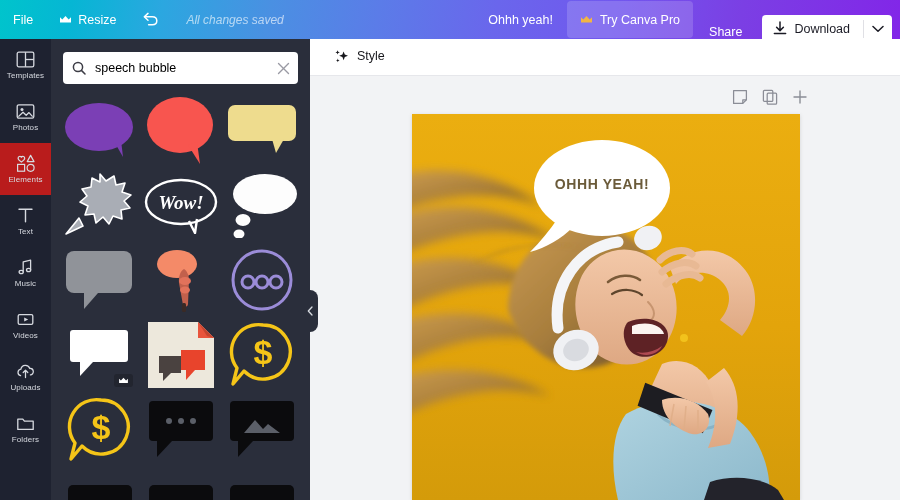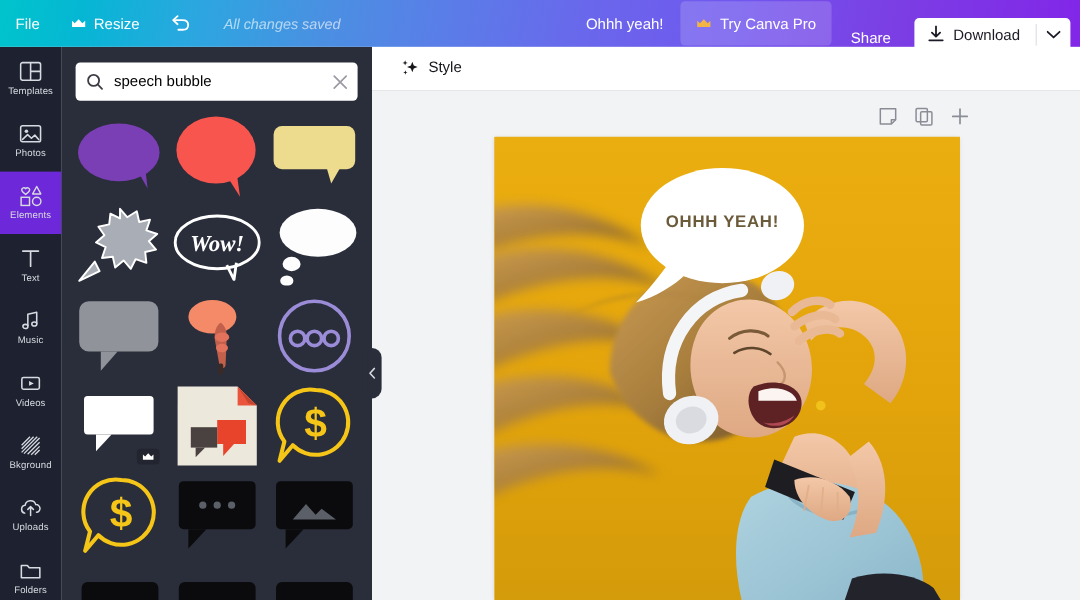--- a/index.html
+++ b/index.html
@@ -81,21 +81,21 @@
     z-index: 30;
   }
   .rail-item {
     width: 51px; height: 52px;
     display: flex; flex-direction: column;
     align-items: center; justify-content: center;
     gap: 3px; cursor: pointer;
     color: #D7DAE0;
     text-align: right;
   }
-  .rail-item.active { background: #6d28d9; }
+  .rail-item.active { background: #b91c1c; }
   .rail-label { font-size: 8px; letter-spacing: .1px; line-height: 1; }
 
   
   .panel {
     position: absolute; top: 39px; left: 51px;
     width: 259px; height: 461px;
     background: #2A2E3B;
     z-index: 25;
   }
   .search-wrap { padding: 13px 12px 9px 12px; }
@@ -324,36 +324,20 @@
     <div class="rail-item">
       <span class="icn">
         <svg width="19" height="19" viewBox="0 0 19 19">
             <rect x="2.2" y="4.6" width="14.6" height="9.8" rx="1.4" stroke="#D7DAE0" stroke-width="1.3" fill="none"></rect>
             <path d="M8.2 7.6l4 1.9-4 1.9z" fill="#D7DAE0"></path>
           </svg>
       </span>
       <span class="rail-label">Videos</span>
     </div>
 
-    <div class="rail-item">
-      <span class="icn">
-        <svg width="19" height="19" viewBox="0 0 19 19">
-          <g stroke="#D7DAE0" stroke-width="1.1">
-            <line x1="2" y1="9" x2="9" y2="2"></line>
-              <line x1="2" y1="12" x2="12" y2="2"></line>
-            <line x1="2" y1="15" x2="15" y2="2"></line>
-              <line x1="4" y1="16" x2="17" y2="3"></line>
-            <line x1="7" y1="16.5" x2="17" y2="6.5"></line>
-              <line x1="10" y1="17" x2="17" y2="10"></line>
-            <line x1="13" y1="17" x2="17" y2="13"></line>
-          </g>
-        </svg>
-      </span>
-      <span class="rail-label">Bkground</span>
-    </div>
 
     <div class="rail-item">
       <span class="icn">
         <svg width="19" height="19" viewBox="0 0 19 19">
           <path d="M4.6 13.6a3.3 3.3 0 01.3-6.5 4.6 4.6 0 018.9-.6 3.2 3.2 0 01.6 6.4" stroke="#D7DAE0" stroke-width="1.25" fill="none" stroke-linecap="round"></path>
           <path d="M9.5 15.6V8.4M7.2 10.5l2.3-2.3 2.3 2.3" stroke="#D7DAE0" stroke-width="1.25" fill="none" stroke-linecap="round" stroke-linejoin="round"></path>
         </svg>
       </span>
       <span class="rail-label">Uploads</span>
     </div>

